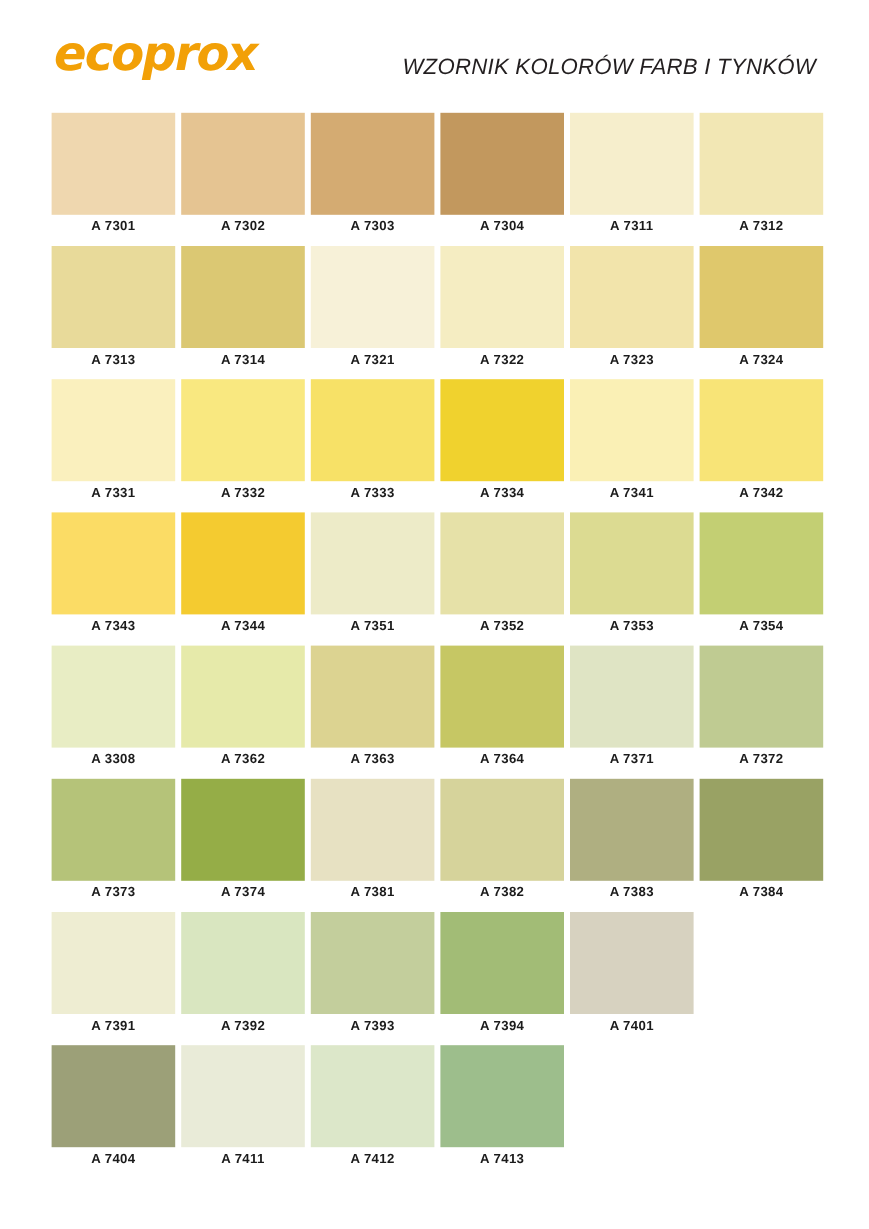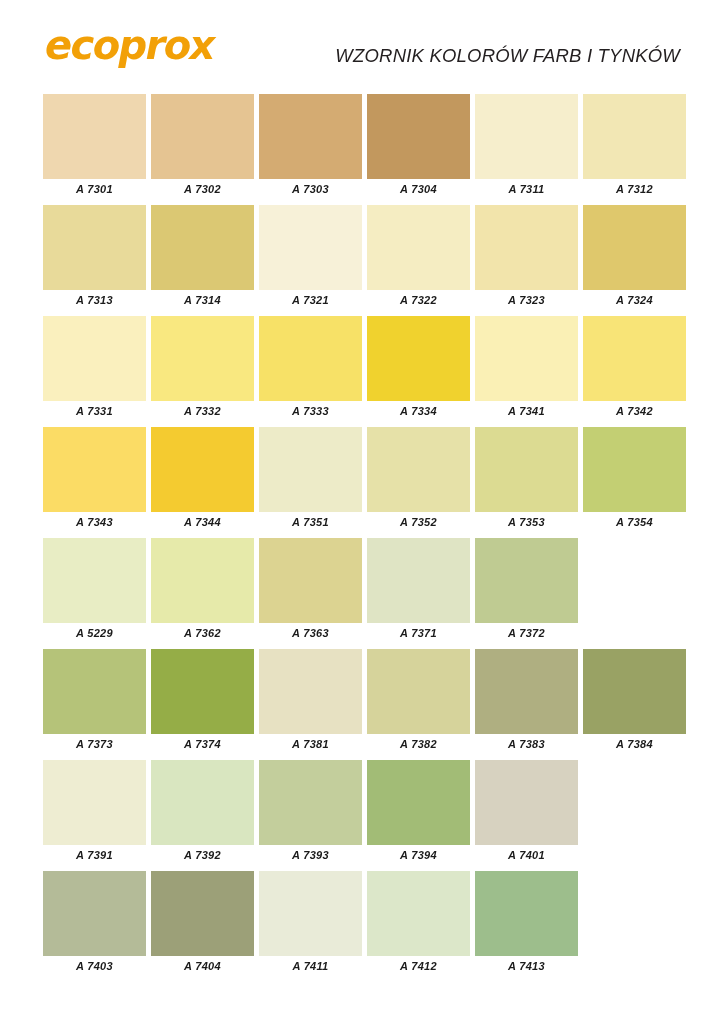--- a/index.html
+++ b/index.html
@@ -57,21 +57,20 @@
     width: 640px;
   }
   .row {
     display: flex;
     width: 640px;
     margin-bottom: 5px;
   }
   .cell {
     width: 103px;
     margin-right: 5px;
-    font-style: italic;
   }
   .cell:last-child {
     margin-right: 16px;
   }
   .chip {
     width: 103px;
     height: 85px;
     display: block;
   }
   .chip-label {
@@ -197,31 +196,35 @@
         <span class="chip-label">A 7353</span>
       </div>
       <div class="cell">
         <span class="chip" title="A 7354" style="background-color: rgb(195, 207, 115);"></span>
         <span class="chip-label">A 7354</span>
       </div>
     </div>
     <div class="row">
       <div class="cell">
         <span class="chip" title="A 7361" style="background-color: rgb(232, 237, 196);"></span>
-        <span class="chip-label">A 5229</span>
+        <span class="chip-label">A 3308</span>
       </div>
       <div class="cell">
         <span class="chip" title="A 7362" style="background-color: rgb(230, 234, 170);"></span>
         <span class="chip-label">A 7362</span>
       </div>
       <div class="cell">
         <span class="chip" title="A 7363" style="background-color: rgb(220, 211, 145);"></span>
         <span class="chip-label">A 7363</span>
       </div>
       <div class="cell">
+        <span class="chip" title="A 7364" style="background-color: rgb(198, 199, 100);"></span>
+        <span class="chip-label">A 7364</span>
+      </div>
+      <div class="cell">
         <span class="chip" title="A 7371" style="background-color: rgb(223, 228, 196);"></span>
         <span class="chip-label">A 7371</span>
       </div>
       <div class="cell">
         <span class="chip" title="A 7372" style="background-color: rgb(191, 203, 146);"></span>
         <span class="chip-label">A 7372</span>
       </div>
     </div>
     <div class="row">
       <div class="cell">
@@ -266,24 +269,20 @@
         <span class="chip" title="A 7394" style="background-color: rgb(162, 188, 118);"></span>
         <span class="chip-label">A 7394</span>
       </div>
       <div class="cell">
         <span class="chip" title="A 7401" style="background-color: rgb(215, 210, 192);"></span>
         <span class="chip-label">A 7401</span>
       </div>
     </div>
     <div class="row">
       <div class="cell">
-        <span class="chip" title="A 7403" style="background-color: rgb(180, 187, 152);"></span>
-        <span class="chip-label">A 7403</span>
-      </div>
-      <div class="cell">
         <span class="chip" title="A 7404" style="background-color: rgb(156, 160, 120);"></span>
         <span class="chip-label">A 7404</span>
       </div>
       <div class="cell">
         <span class="chip" title="A 7411" style="background-color: rgb(233, 235, 216);"></span>
         <span class="chip-label">A 7411</span>
       </div>
       <div class="cell">
         <span class="chip" title="A 7412" style="background-color: rgb(220, 231, 201);"></span>
         <span class="chip-label">A 7412</span>

